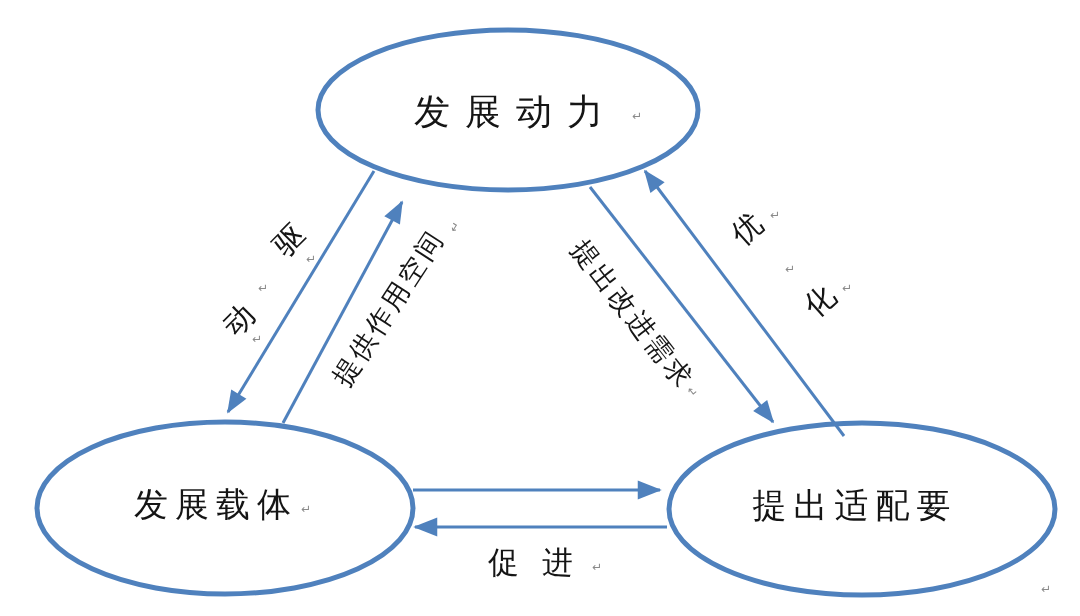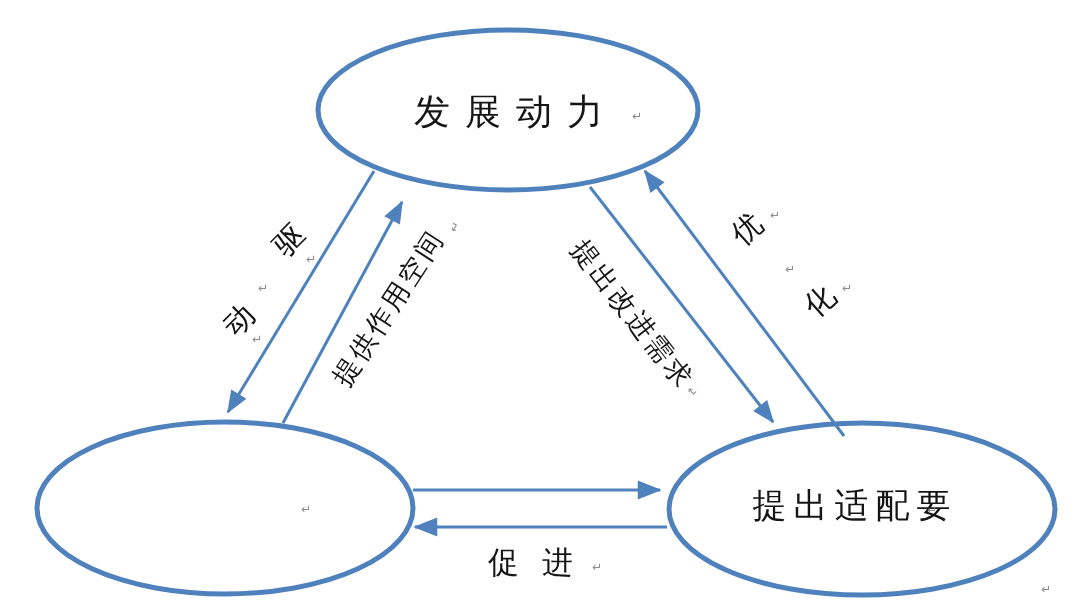--- a/index.html
+++ b/index.html
@@ -50,20 +50,21 @@
 
     <line x1="374" y1="171" x2="228" y2="412" stroke="#4f81bd" stroke-width="3" marker-end="url(#ah)"></line>
     <line x1="283" y1="423" x2="402" y2="202" stroke="#4f81bd" stroke-width="3" marker-end="url(#ah)"></line>
     <line x1="590" y1="187" x2="773" y2="422" stroke="#4f81bd" stroke-width="3" marker-end="url(#ah)"></line>
     <line x1="844" y1="436" x2="645" y2="171" stroke="#4f81bd" stroke-width="3" marker-end="url(#ah)"></line>
     <line x1="413" y1="490" x2="660" y2="490" stroke="#4f81bd" stroke-width="3.2" marker-end="url(#ah)"></line>
     <line x1="667" y1="527" x2="415" y2="527" stroke="#4f81bd" stroke-width="3.2" marker-end="url(#ah)"></line>
   </svg>
 
   <div class="lbl node-lbl top" style="left:516px;top:112px;">发展动力</div>
+  <div class="lbl node-lbl" style="left:216px;top:505px;">发展载体</div>
   <div class="lbl node-lbl" style="left:855px;top:506px;">提出适配要</div>
 
   <div class="lbl edge-char" style="left:289px;top:240px;transform:translate(-50%,-50%) rotate(-45deg);">驱</div>
   <div class="lbl edge-char" style="left:239px;top:320px;transform:translate(-50%,-50%) rotate(-45deg);">动</div>
   <div class="lbl edge-diag" style="left:389px;top:308px;transform:translate(-50%,-50%) rotate(-57deg);">提供作用空间</div>
 
   <div class="lbl edge-diag" style="left:632px;top:315px;transform:translate(-50%,-50%) rotate(52deg);">提出改进需求</div>
   <div class="lbl edge-char" style="left:747px;top:229px;transform:translate(-50%,-50%) rotate(-42deg);">优</div>
   <div class="lbl edge-char" style="left:820px;top:301px;transform:translate(-50%,-50%) rotate(-42deg);">化</div>
 

